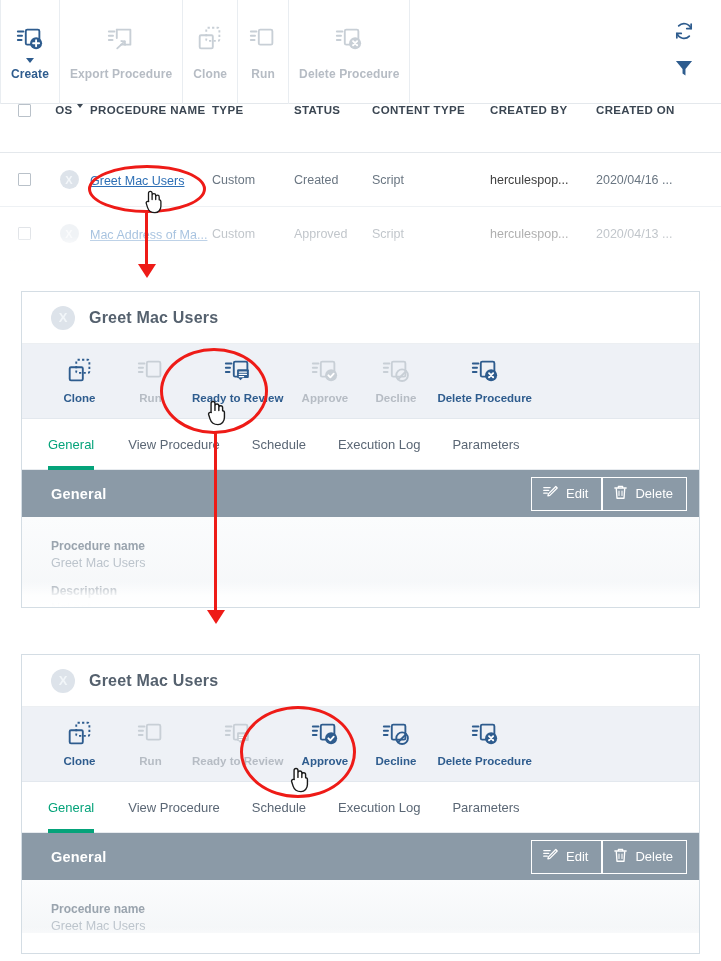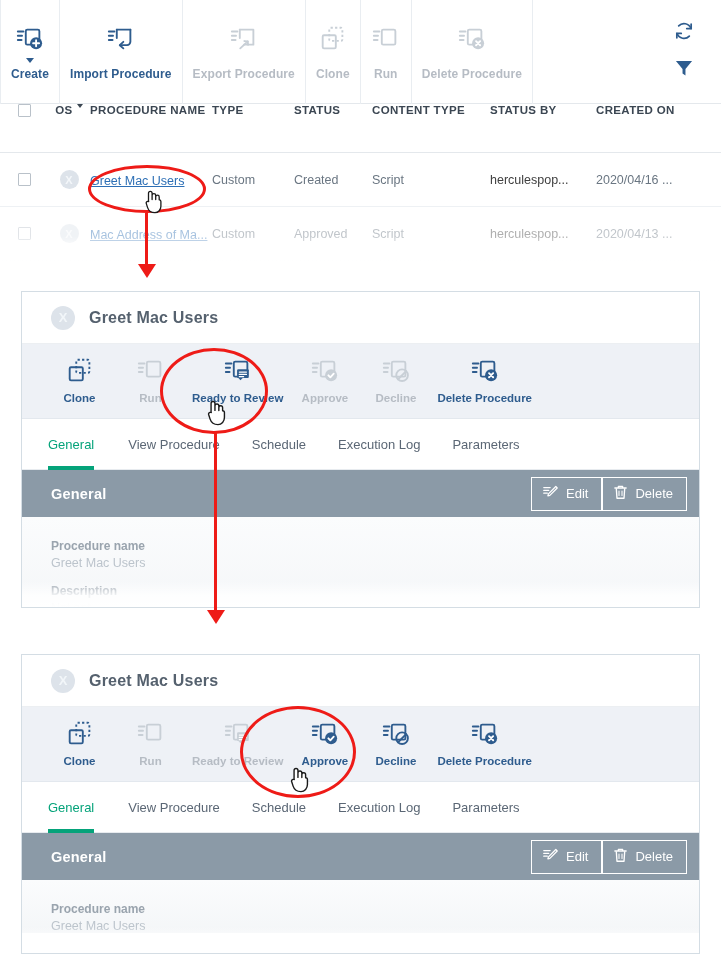--- a/index.html
+++ b/index.html
@@ -175,33 +175,20 @@
           <div class="tb-ico">
             <svg width="30" height="30" viewBox="0 0 32 32" fill="none">
               <path d="M3 8h6M3 12.5h4.5M3 17h4" stroke="#2e5c8e" stroke-width="2" stroke-linecap="round"></path>
                 <rect x="11.5" y="6" width="14.5" height="16" rx="1.6" stroke="#2e5c8e" stroke-width="2"></rect>
               <circle cx="22.5" cy="20.5" r="6.4" fill="#2e5c8e"></circle>
         <path d="M22.5 17.3v6.4M19.3 20.5h6.4" stroke="#fff" stroke-width="2" stroke-linecap="round"></path>
             </svg>
           </div>
           <div class="tb-caret"></div>
           <div class="tb-label">Create</div>
-        </div>
-        <div class="tb-item">
-          <div class="tb-ico">
-            <svg width="30" height="30" viewBox="0 0 32 32" fill="none">
-              <path d="M3 8h6M3 12.5h4.5M3 17h4" stroke="#2e5c8e" stroke-width="2" stroke-linecap="round"></path>
-        <path d="M26 6v13a3.5 3.5 0 0 1-3.5 3.5H15" stroke="#2e5c8e" stroke-width="2" stroke-linecap="round"></path>
-        <path d="M11.5 6v9" stroke="#2e5c8e" stroke-width="2" stroke-linecap="round"></path>
-        <path d="M26 6H11.5" stroke="#2e5c8e" stroke-width="2" stroke-linecap="round"></path>
-        <path d="M18.5 19l-3.8 3.6 3.8 3.4" stroke="#2e5c8e" stroke-width="2" stroke-linecap="round" stroke-linejoin="round"></path>
-            </svg>
-          </div>
-          <div style="height:7px"></div>
-          <div class="tb-label">Import Procedure</div>
         </div>
         <div class="tb-item disabled">
           <div class="tb-ico">
             <svg width="30" height="30" viewBox="0 0 32 32" fill="none">
               <path d="M3 8h6M3 12.5h4.5M3 17h4" stroke="#c8cfd6" stroke-width="2" stroke-linecap="round"></path>
         <path d="M11.5 6h14.5v16H16" stroke="#c8cfd6" stroke-width="2" stroke-linecap="round" stroke-linejoin="round"></path>
         <path d="M11.5 6v9" stroke="#c8cfd6" stroke-width="2" stroke-linecap="round"></path>
         <path d="M12 26l8-7.5-3.6-.3" stroke="#c8cfd6" stroke-width="2" stroke-linecap="round" stroke-linejoin="round"></path>
         <path d="M20 18.5l.3 3.6" stroke="#c8cfd6" stroke-width="2" stroke-linecap="round"></path>
             </svg>
@@ -266,21 +253,21 @@
         <div class="cb"></div>
       </div>
       <div class="c-os th">
         <span>OS</span>
           <i class="sort-caret"></i>
       </div>
       <div class="c-name th">PROCEDURE NAME</div>
       <div class="c-type th">TYPE</div>
       <div class="c-status th">STATUS</div>
       <div class="c-ctype th">CONTENT TYPE</div>
-      <div class="c-by th">STATUS BY</div>
+      <div class="c-by th">CREATED BY</div>
       <div class="c-on th">CREATED ON</div>
     </div>
     <div id="table-body">
         <div class="trow">
           <div class="c-check">
             <div class="cb"></div>
           </div>
      <div class="c-os">
             <div class="os-badge">X</div>
           </div>

